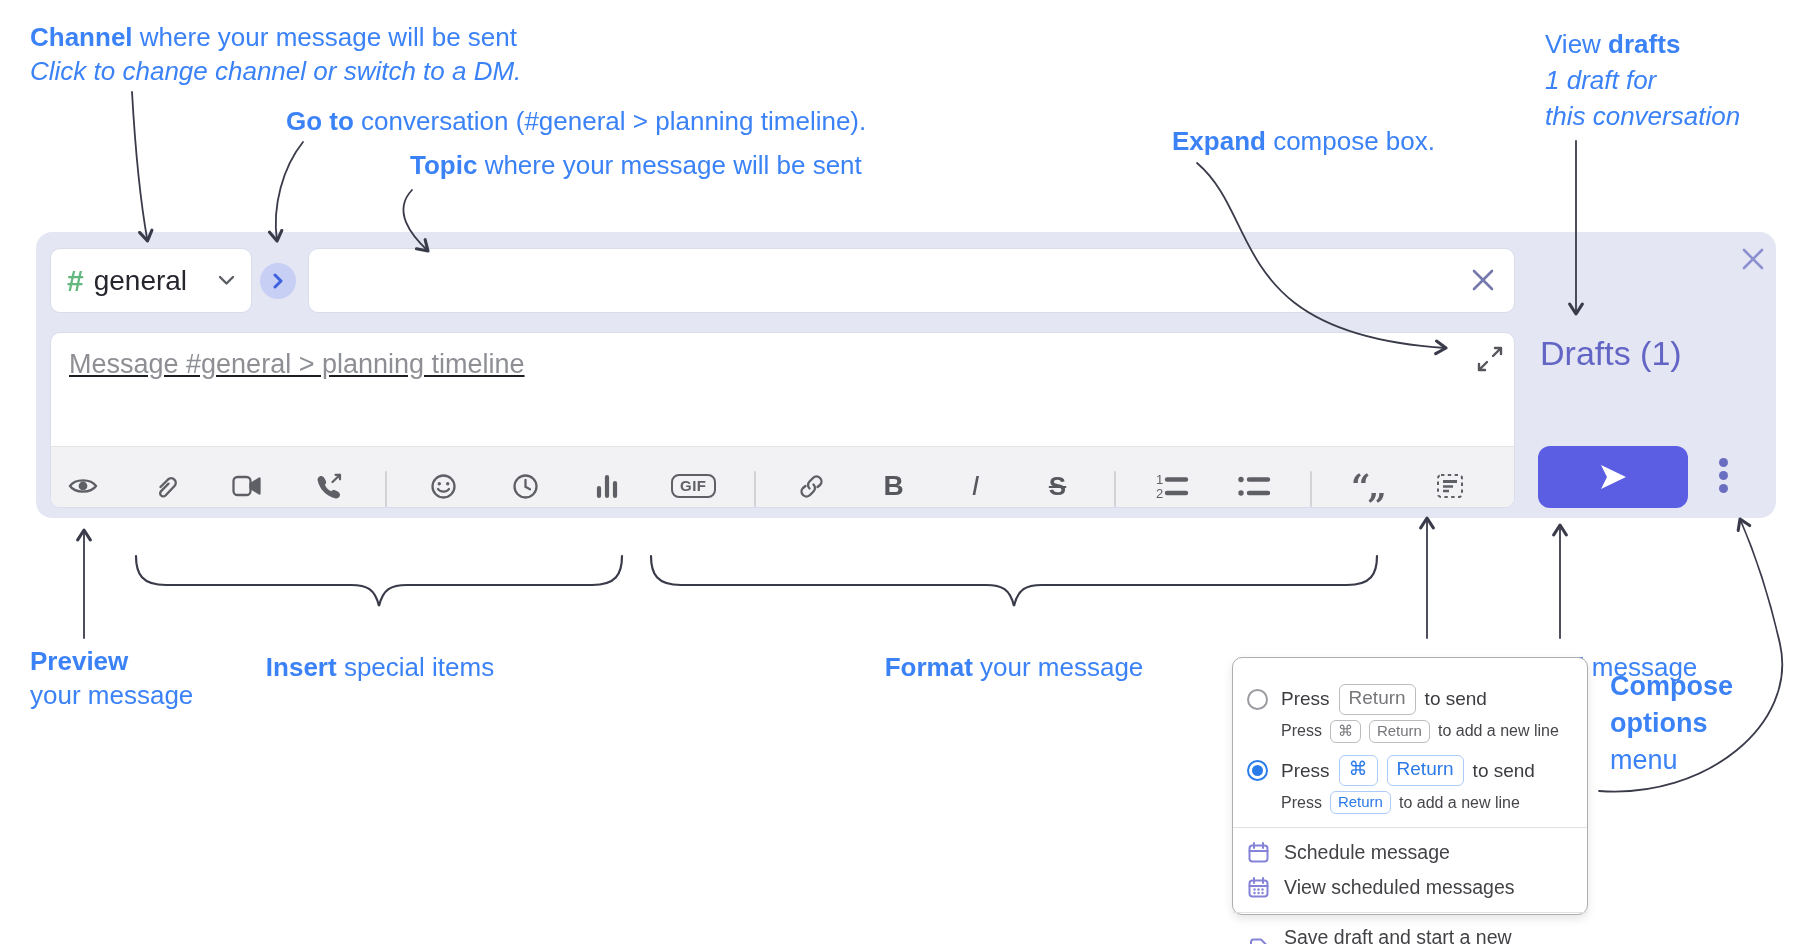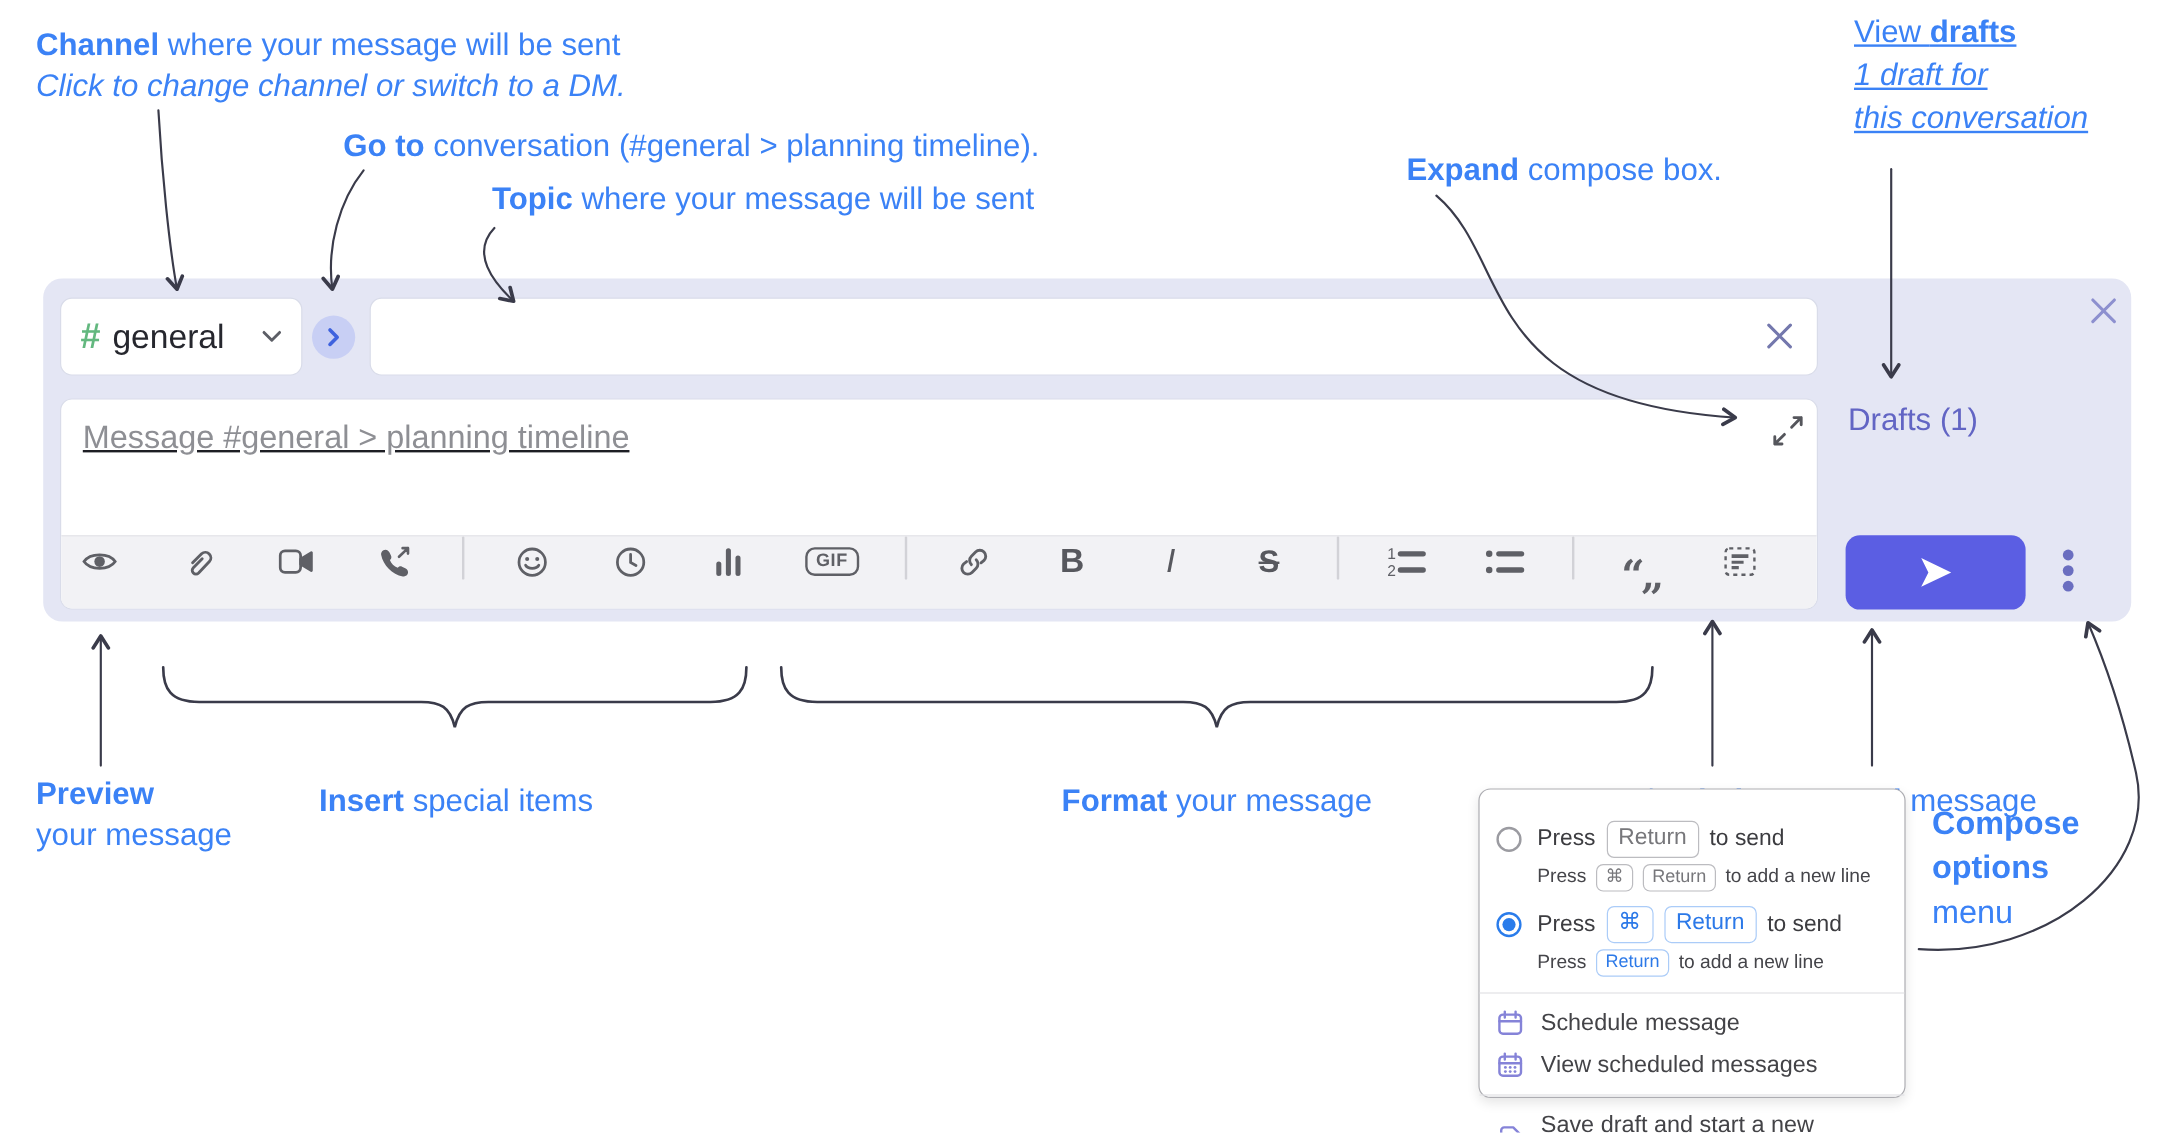--- a/index.html
+++ b/index.html
@@ -23,31 +23,31 @@
   .chan-chev{margin-left:auto;display:flex;}
   .go-btn{position:absolute;left:224px;top:31px;width:36px;height:36px;border-radius:50%;
           background:#c8cff4;display:flex;align-items:center;justify-content:center;cursor:pointer;}
   .topic-box{position:absolute;left:272px;top:16px;width:1207px;height:65px;background:#fff;
              border:1px solid #d9dce9;border-radius:10px;box-sizing:border-box;display:flex;
              align-items:center;padding:0 56px 0 22px;position:absolute;}
   .topic-box input{border:none;outline:none;width:100%;font-size:27px;color:#1d1e24;
                    font-family:inherit;background:transparent;}
   .topic-clear{position:absolute;right:18px;top:18px;display:flex;cursor:pointer;}
   .panel-close{position:absolute;left:1702px;top:12px;display:flex;cursor:pointer;}
-  .drafts-link{position:absolute;left:1504px;top:102px;font-size:26px;font-weight:500;color:#6265c4;cursor:pointer;}
+  .drafts-link{position:absolute;left:1504px;top:102px;font-size:34px;font-weight:500;color:#6265c4;cursor:pointer;}
   
   .msg-card{position:absolute;left:14px;top:100px;width:1465px;height:176px;background:#fff;
             border:1px solid #d9dce9;border-radius:10px;box-sizing:border-box;overflow:hidden;}
   .msg-area{position:relative;height:114px;}
   .msg-area textarea{width:100%;height:100%;border:none;outline:none;resize:none;background:transparent;
             font-family:inherit;font-size:27px;color:#1d1e24;padding:16px 60px 0 18px;box-sizing:border-box;text-decoration:underline;}
   .msg-area textarea::placeholder{color:#8e8f94;}
   .expand-btn{position:absolute;right:10px;top:12px;display:flex;cursor:pointer;}
   .toolbar{position:absolute;left:0;right:0;bottom:0;height:61px;background:#f2f2f5;
-           border-top:1px solid #e4e4e8;display:flex;align-items:flex-start;padding:0 14px;box-sizing:border-box;gap:16px;}
+           border-top:1px solid #e4e4e8;display:flex;align-items:flex-end;padding:0 14px;box-sizing:border-box;gap:16px;}
   .tb-btn{min-width:36px;height:42px;display:flex;align-items:center;justify-content:center;
           margin-right:30px;color:#5f6066;cursor:pointer;flex:none;}
   .tb-sep{width:2px;height:36px;background:#d2d2d7;border-radius:1px;margin:0 22px 0 -8px;flex:none;}
   .g-bold{font-size:28px;font-weight:700;color:#57585e;}
   .g-italic{font-size:28px;font-style:italic;font-weight:500;color:#57585e;}
   .g-strike{font-size:26px;font-weight:600;text-decoration:line-through;color:#57585e;}
   .g-quote{font-family:"DejaVu Serif",serif;font-size:34px;font-weight:700;color:#5f6066;
            letter-spacing:-3px;line-height:20px;padding-top:12px;}
   .g-help{font-size:28px;font-weight:600;color:#57585e;}
   .gif-badge{border:2.6px solid #5f6066;border-radius:8px;padding:1px 7px 2px;font-size:15px;
@@ -90,21 +90,21 @@
   </div>
 
   <div class="ann" style="left:410px;top:148px;">
     <span class="b">Topic</span><span> where your message will be sent</span>
   </div>
 
   <div class="ann" style="left:1172px;top:124px;">
     <span class="b">Expand</span><span> compose box.</span>
   </div>
 
-  <div class="ann" style="left:1545px;top:8px;line-height:36px;text-decoration:underline;">
+  <div class="ann" style="left:1545px;top:26px;line-height:36px;">
     <div><span>View </span><span class="b">drafts</span></div>
     <div class="it">1 draft for</div>
     <div class="it">this conversation</div>
   </div>
 
   <div class="ann" style="left:30px;top:644px;">
     <div class="b">Preview</div>
     <div>your message</div>
   </div>
 

